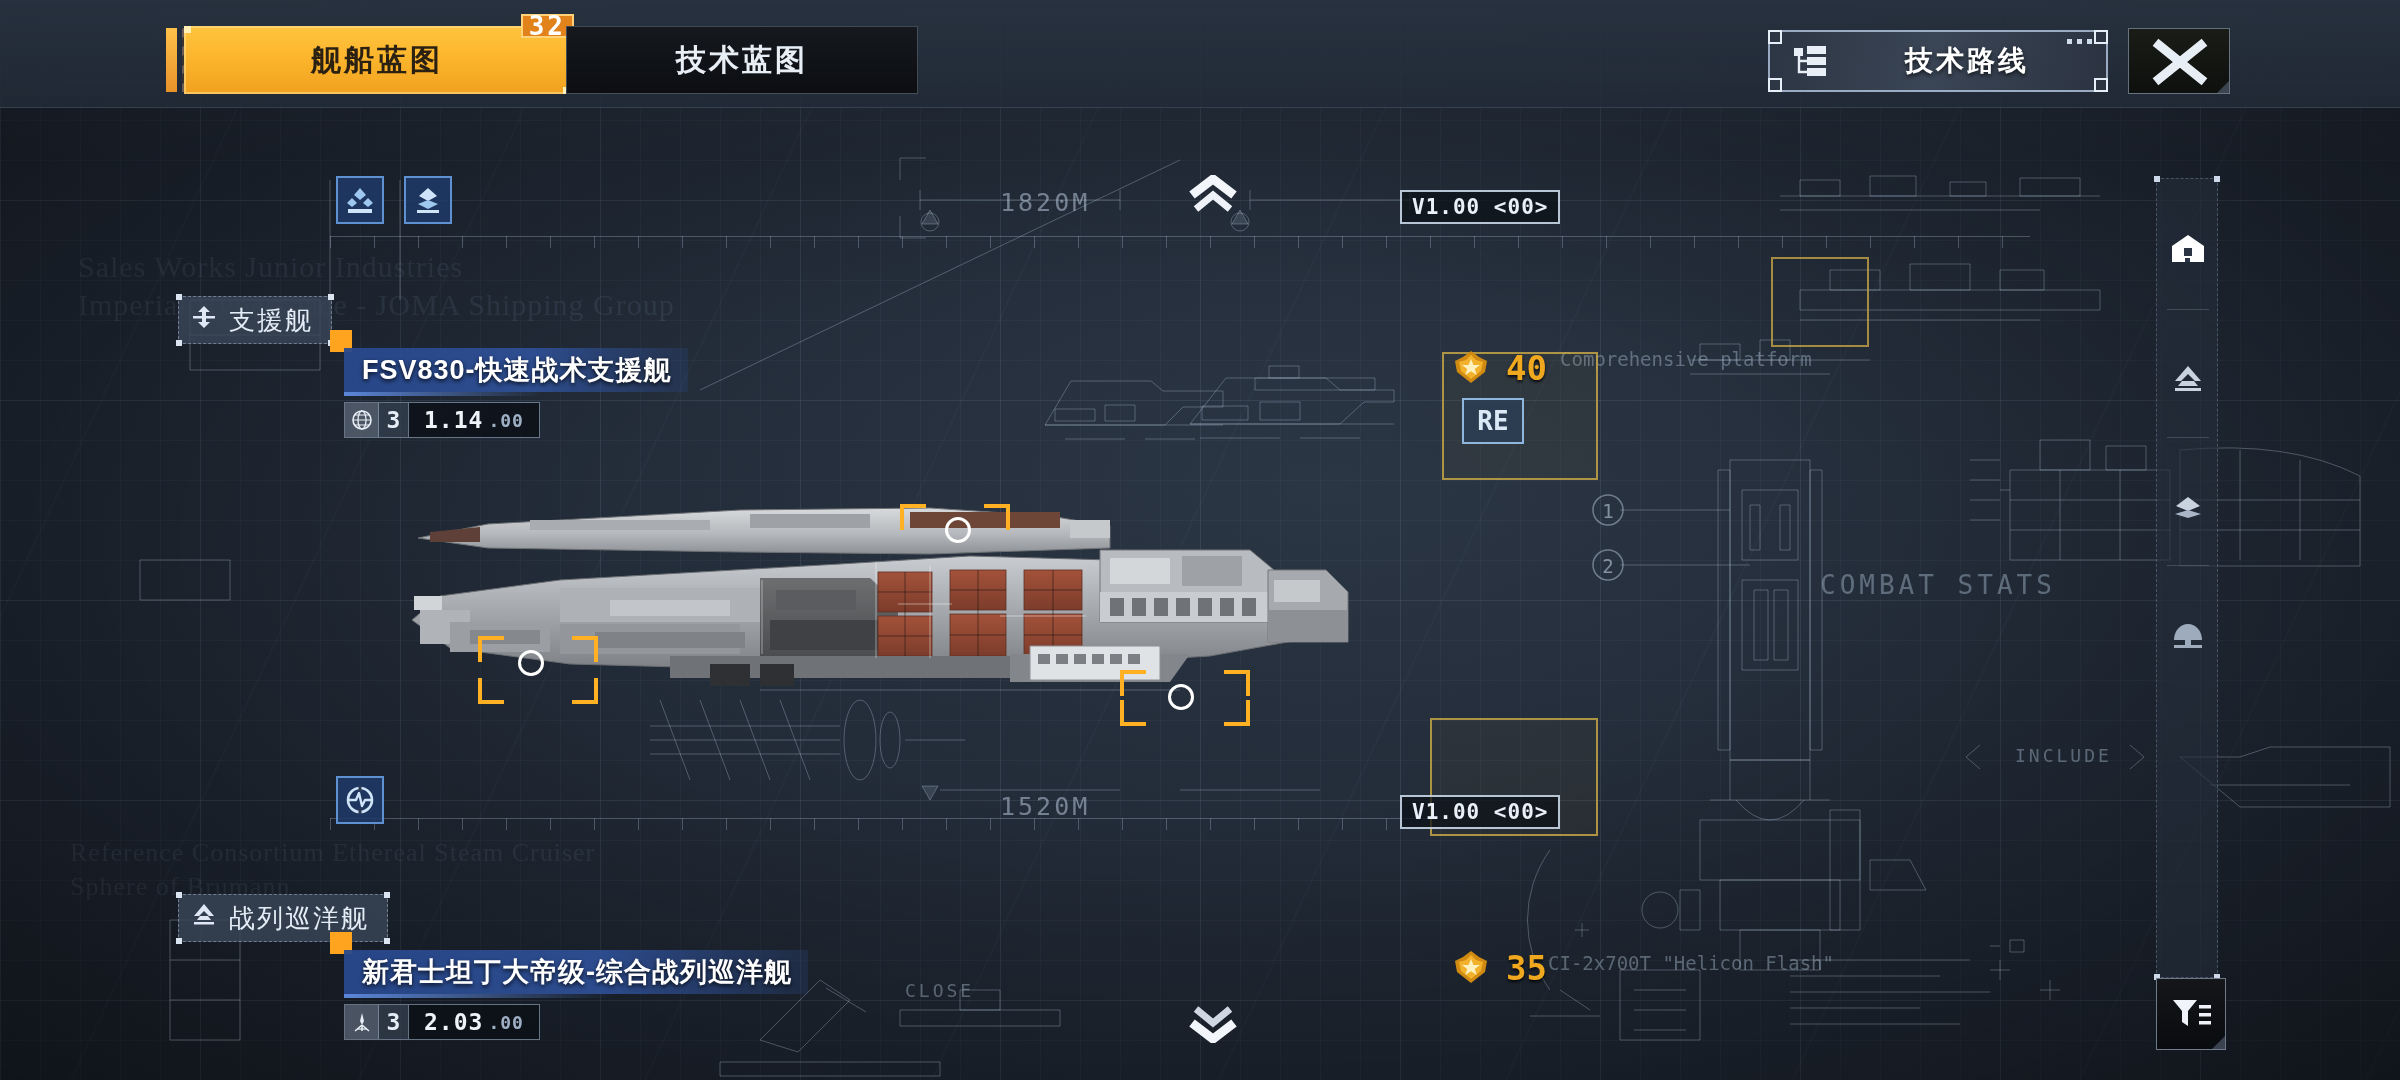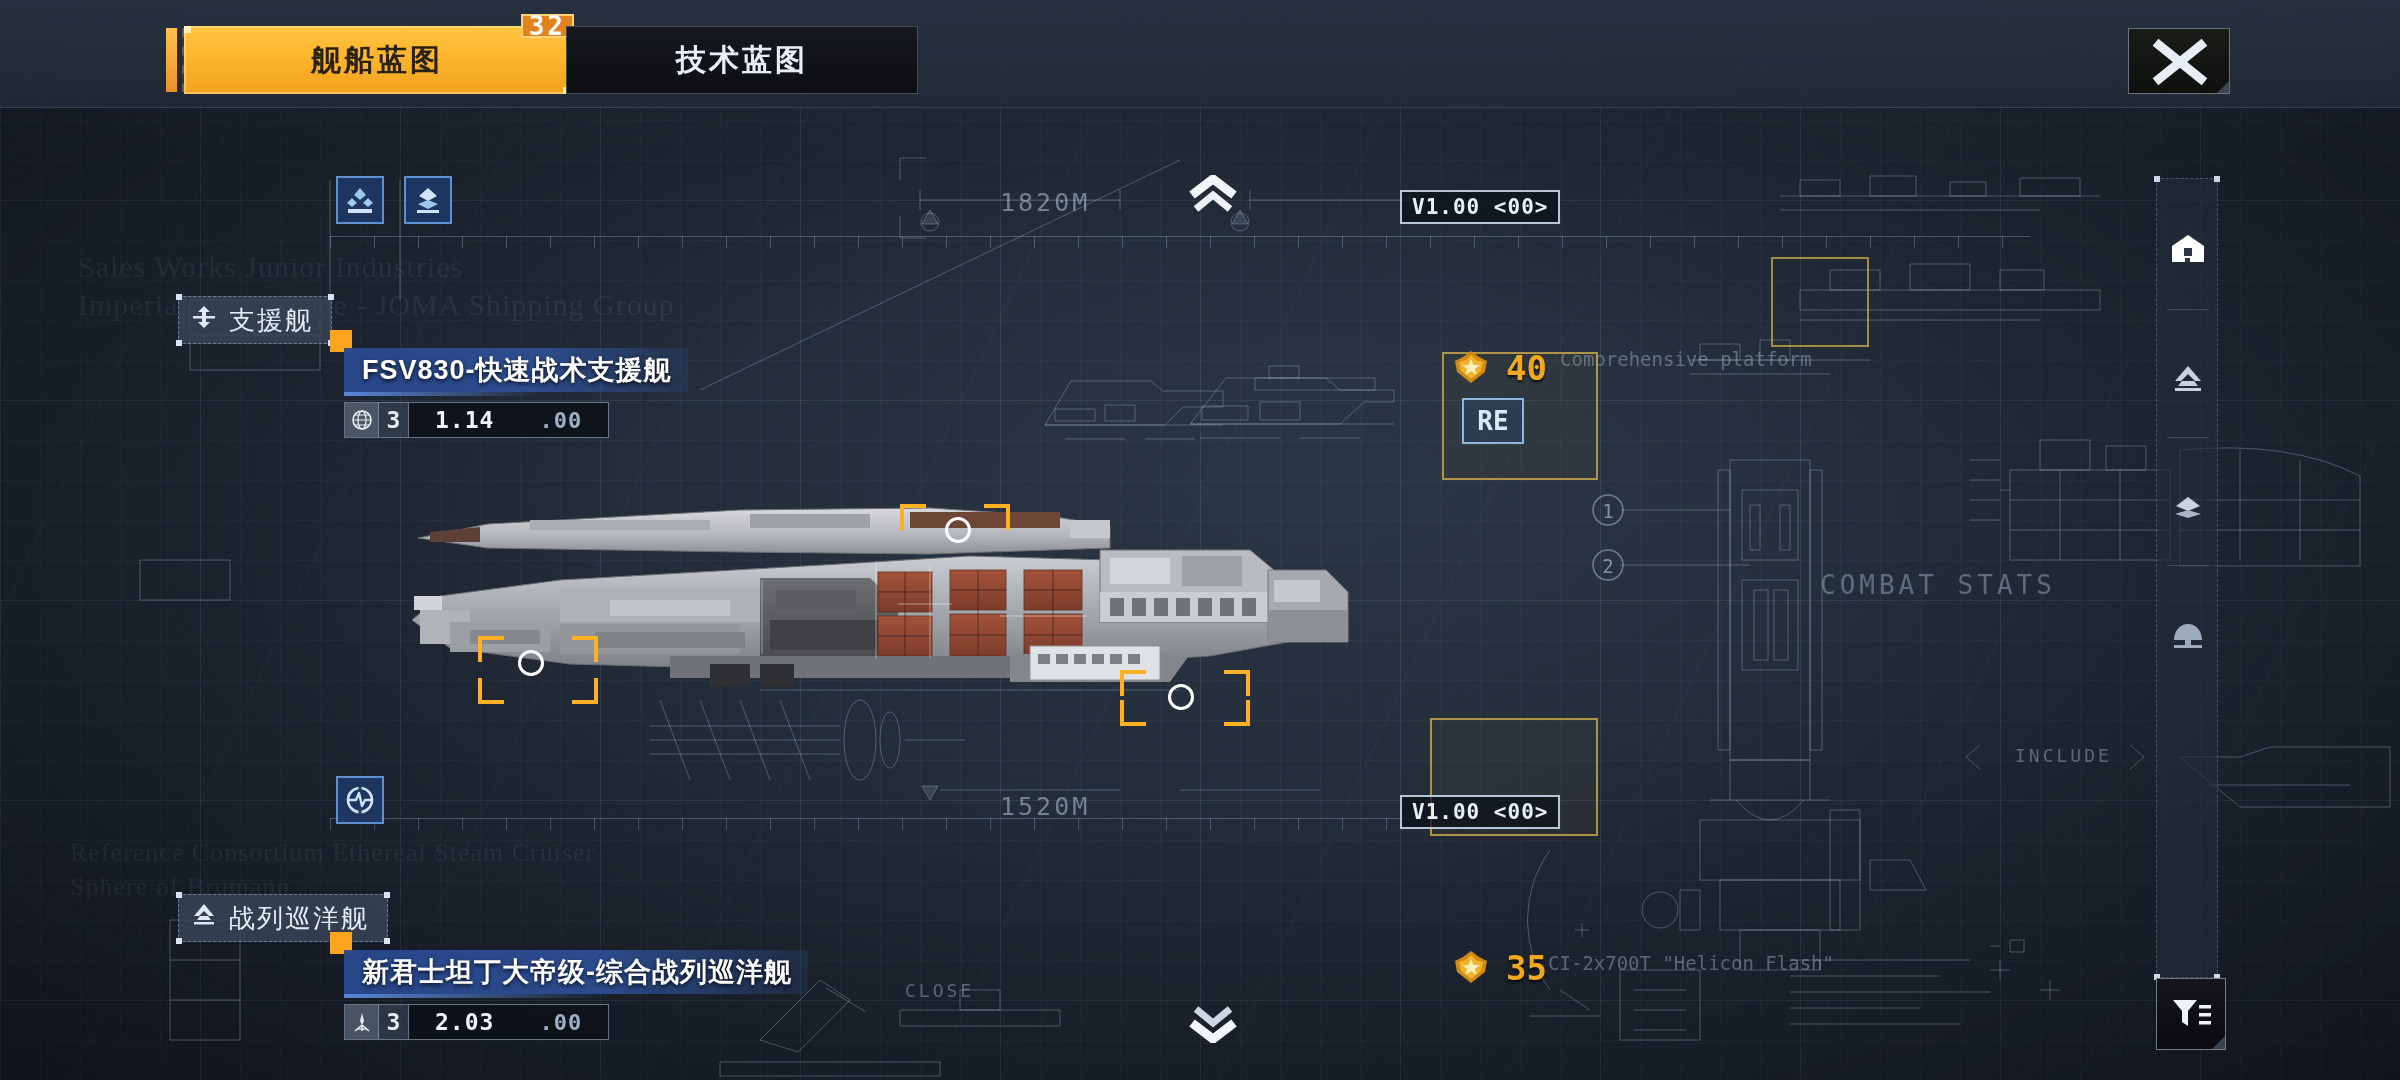--- a/index.html
+++ b/index.html
@@ -196,28 +196,27 @@
     border-right: 1px solid rgba(170,190,215,0.45);
   }
   .stat-tier {
     width: 30px; display: flex; align-items: center; justify-content: center;
     color: #e6edf6; font-size: 23px; font-weight: bold;
     font-family: "DejaVu Sans Mono", monospace;
     border-right: 1px solid rgba(170,190,215,0.45);
     background: rgba(70,84,102,0.5);
   }
   .stat-ver {
-    padding: 0 26px; display: flex; align-items: center;
+    padding: 0 15px; display: flex; align-items: center;
     color: #eef3fa; font-size: 23px; font-weight: bold;
     font-family: "DejaVu Sans Mono", monospace;
     background: rgba(10,14,20,0.65);
     letter-spacing: 1px;
-    gap: 28px;
-  }
-  .stat-ver small { color: #9fb0c6; font-size: 22px; margin-left: 17px; }
+  }
+  .stat-ver small { color: #9fb0c6; font-size: 18px; margin-left: 5px; }
 
   
   .lvl-badge {
     position: absolute; display: flex; gap: 16px;
     z-index: 26;
   }
   .lvl-num {
     color: #f0a81f; font-size: 34px; font-weight: bold;
     font-family: "DejaVu Sans Mono", monospace;
     text-shadow: 0 2px 3px rgba(0,0,0,0.8);
@@ -617,20 +616,41 @@
 
     <div class="tab tab-active">
       <span>舰船蓝图</span>
       <span class="tab-badge">32</span>
     </div>
 
     <div class="tab tab-inactive">
       <span>技术蓝图</span>
     </div>
 
+    <div class="tech-route">
+      <span class="corner tr-c1"></span>
+        <span class="corner tr-c2"></span>
+      <span class="corner tr-c3"></span>
+        <span class="corner tr-c4"></span>
+      <span class="tr-dots">
+          <i></i>
+          <i></i>
+          <i></i>
+        </span>
+      <span style="margin-left:22px; display:flex; align-items:center;">
+        <svg width="36" height="34" viewBox="0 0 36 34">
+          <rect x="2" y="4" width="9" height="8" fill="#e9eff7"></rect>
+          <rect x="15" y="2" width="19" height="8" fill="#e9eff7"></rect>
+          <rect x="15" y="13" width="19" height="8" fill="#e9eff7"></rect>
+          <rect x="15" y="24" width="19" height="8" fill="#e9eff7"></rect>
+          <path d="M7,12 v16 h8 M7,17 h8" stroke="#e9eff7" stroke-width="2.4" fill="none"></path>
+        </svg>
+      </span>
+      <span class="tech-route-label">技术路线</span>
+    </div>
 
     <div class="close-btn">
       <svg width="102" height="66" viewBox="0 0 102 66">
         <path d="M30,16 L72,50 M72,16 L30,50" stroke="#e8eef6" stroke-width="9" stroke-linecap="square" fill="none"></path>
       </svg>
     </div>
   </div>
 
 
   <div class="float-icon" style="left:336px; top:176px;">

